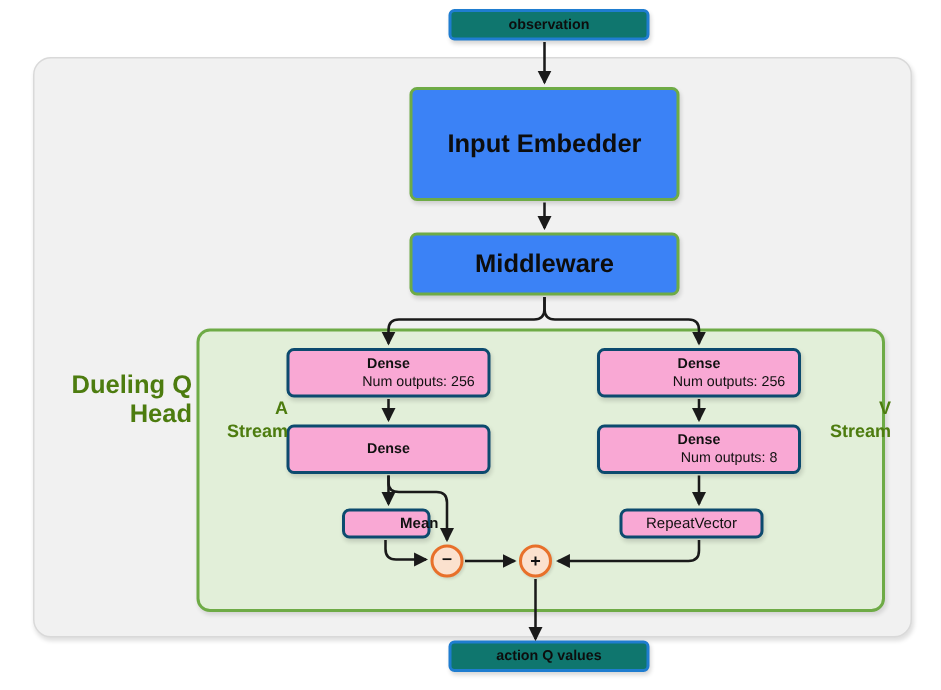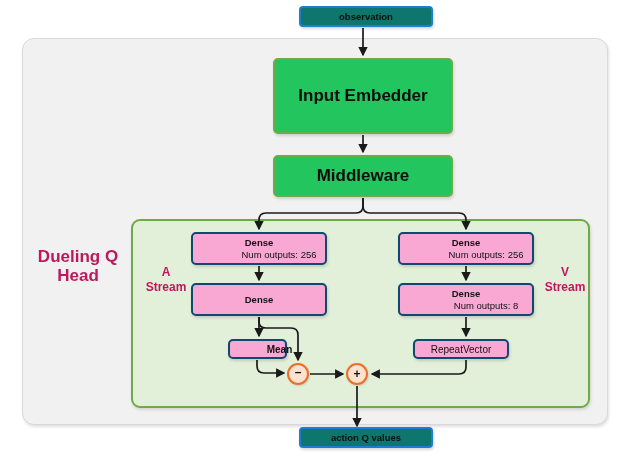--- a/index.html
+++ b/index.html
@@ -47,21 +47,21 @@
     position:absolute;
     box-sizing:border-box;
     display:flex;
     flex-direction:column;
     align-items:center;
     justify-content:center;
     text-align:center;
     z-index:4;
   }
   .node.green{
-    background:#22c55e;
+    background:#3b82f6;
     border:2px solid #6EAB46;
     border-radius:5px;
     box-shadow:1px 2px 3px rgba(0,0,0,0.14);
     font-weight:bold;
     color:#0d0d0d;
   }
   .node.orange{
     background:#f9a8d4;
     border:2px solid #0c4a6e;
     border-radius:5px;
@@ -110,22 +110,22 @@
     box-shadow:1px 1px 2px rgba(0,0,0,0.12);
   }
   #op-minus{ left:287px; top:363px; }
   #op-plus{  left:346px; top:363px; }
   #op-minus span{ position:relative; top:-2px; }
 
   
   .label{
     position:absolute;
     font-weight:bold;
-    color:#be185d;
-    text-align:center;
+    color:#4d7c0f;
+    text-align:right;
     z-index:4;
     line-height:19px;
   }
   #lbl-dueling{ left:28px; top:247px; width:100px; font-size:17px; }
   #lbl-a-stream{ left:140px; top:265px; width:52px; font-size:12px; line-height:15px;}
   #lbl-v-stream{ left:536px; top:265px; width:58px; font-size:12px; line-height:15px;}
 </style>
 </head>
 <body>
 

